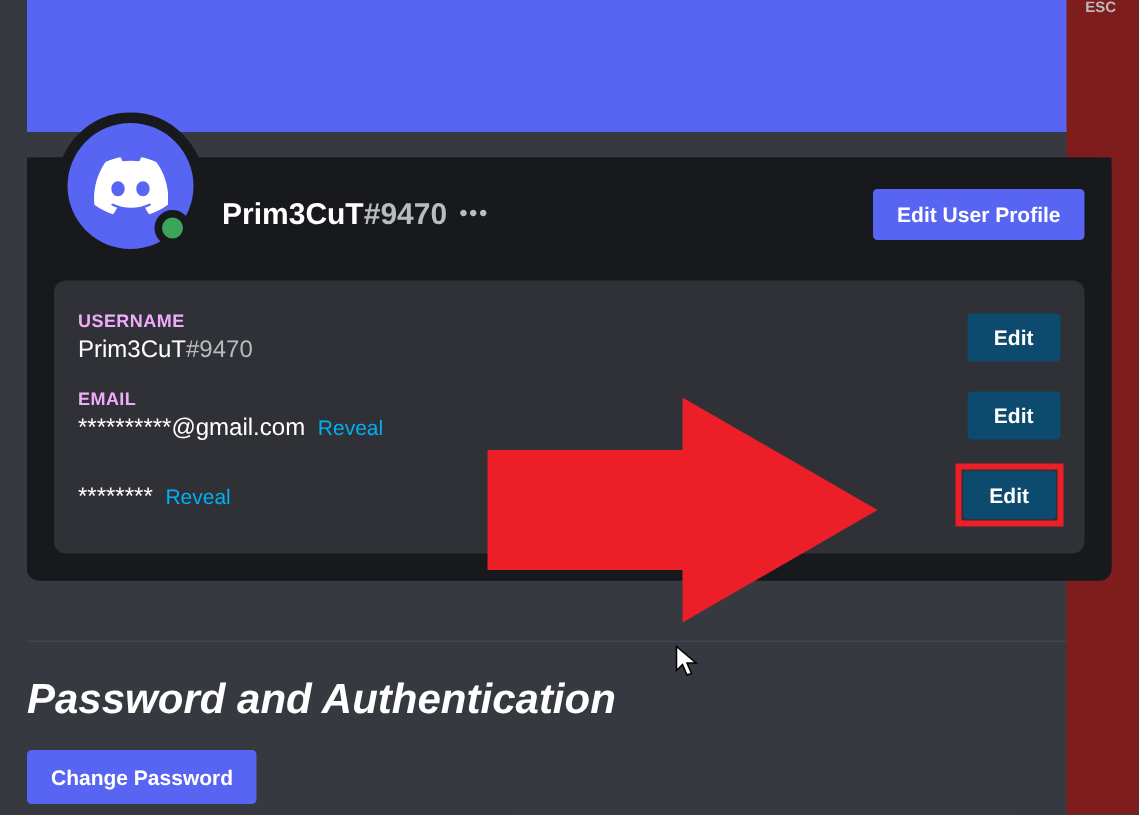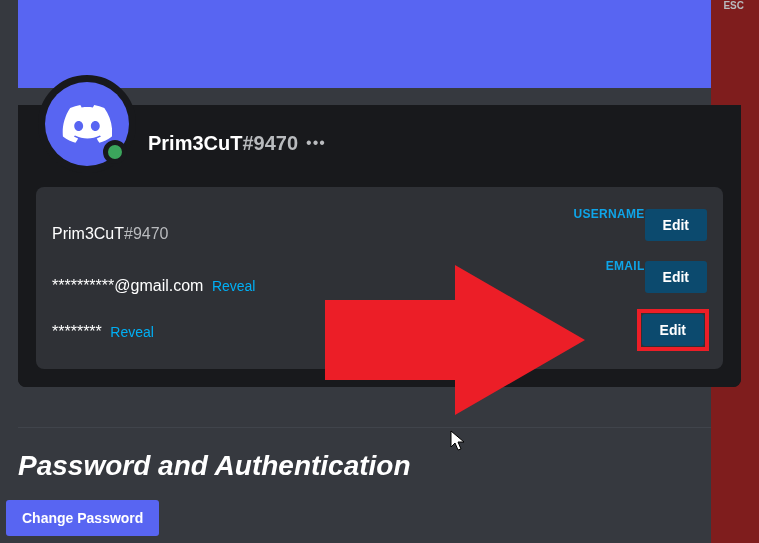--- a/index.html
+++ b/index.html
@@ -109,25 +109,24 @@
       padding: 12px 16px;
       margin-top: 6px;
     }
     .field-row {
       display: flex;
       align-items: center;
       padding: 8px 0;
     }
     .field-left { flex: 1; }
     .field-label {
-      color: #0ea5e9;
+      color: #f0abfc;
       font-size: 12px;
       font-weight: 700;
       letter-spacing: 0.3px;
-      text-align: right;
     }
     .field-value {
       color: #fff;
       font-size: 16px;
       margin-top: 4px;
     }
     .field-value .dim { color: #b9bbbe; }
     .reveal {
       color: #00aff4;
       font-size: 14px;
@@ -170,21 +169,21 @@
     }
     .btn-change-password {
       background: #5865f2;
       color: #fff;
       font-size: 14px;
       font-weight: 600;
       border: none;
       padding: 10px 16px;
       border-radius: 3px;
       cursor: pointer;
-      margin-left: 6px;
+      margin-left: 18px;
     }
     .arrow {
       position: absolute;
       left: 315px;
       top: 260px;
       width: 280px;
       height: 160px;
       pointer-events: none;
     }
     .cursor {
@@ -221,20 +220,21 @@
       </svg>
     </div>
     <div class="status-dot"></div>
   </div>
   <div class="header-row">
     <span class="username-display">
       <span>Prim3CuT</span><span class="discriminator">#9470</span>
     </span>
     <span class="more-dots">•••</span>
     <span class="spacer"></span>
+    <button class="btn-primary">Edit User Profile</button>
   </div>
 
   <div class="card">
     <div class="fields-card">
 
       <div class="field-row">
         <div class="field-left">
           <div class="field-label">USERNAME</div>
           <div class="field-value">
             <span>Prim3CuT</span><span class="dim">#9470</span>

